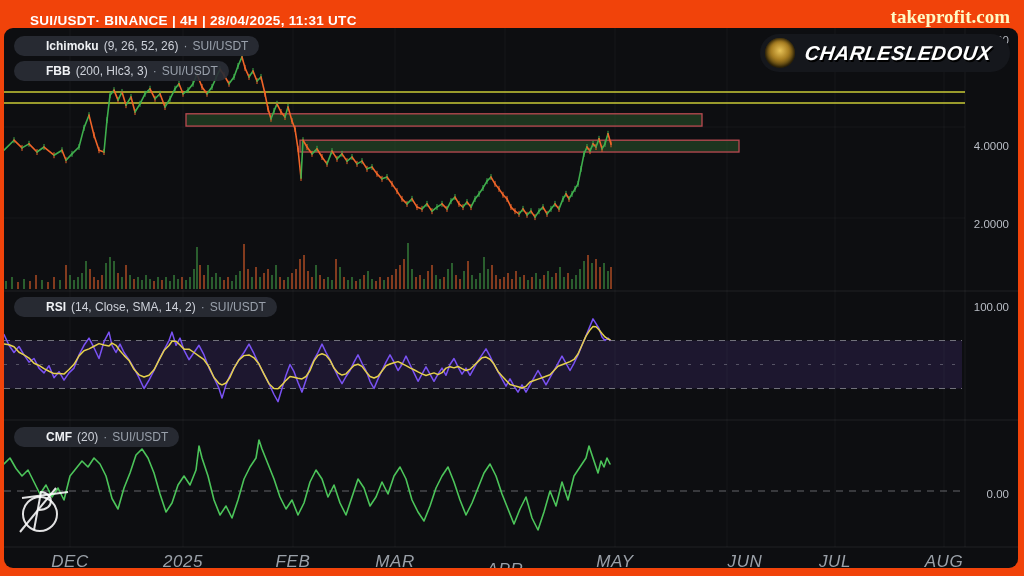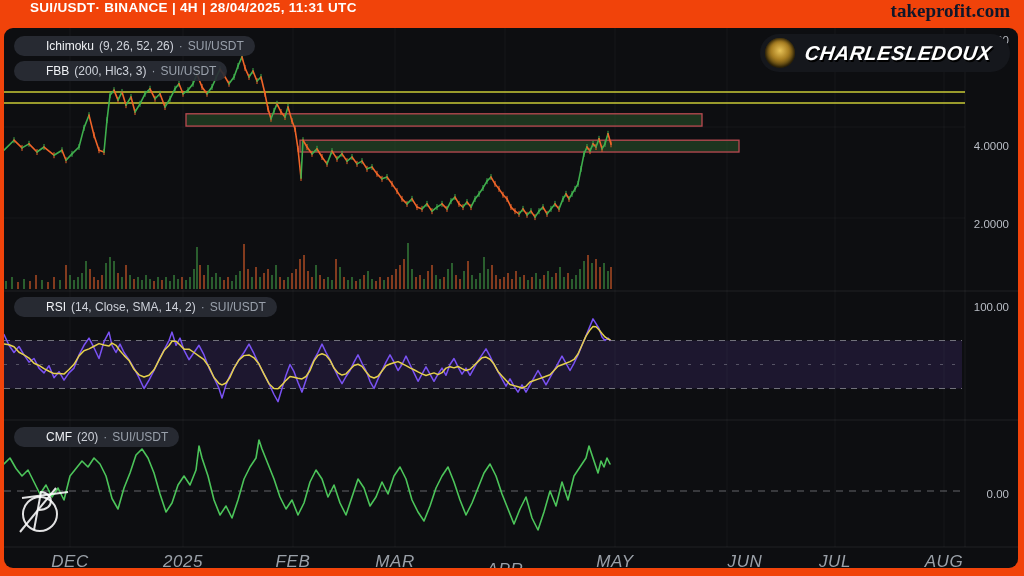--- a/index.html
+++ b/index.html
@@ -1,27 +1,27 @@
 <!DOCTYPE html>
 <html><head>
 <meta charset="utf-8">
 <style>
   html,body{margin:0;padding:0;background:#f1430a;width:1024px;height:576px;overflow:hidden;
             font-family:"Liberation Sans",sans-serif;-webkit-font-smoothing:antialiased;}
   .frame{position:relative;width:1024px;height:576px;background:#f1430a;}
-  .hdr{position:absolute;left:0;top:0;width:1024px;height:28px;display:flex;align-items:flex-start;
+  .hdr{position:absolute;left:0;top:0;width:1024px;height:28px;display:flex;align-items:flex-end;
        justify-content:space-between;padding:0 14px 0 30px;box-sizing:border-box;}
   .hdr-title{color:#fff;font-size:13.5px;font-weight:700;letter-spacing:.3px;}
-  .brand{color:#0f172a;font-family:"Liberation Serif",serif;font-weight:700;font-size:19px;}
+  .brand{color:#fef9c3;font-family:"Liberation Serif",serif;font-weight:700;font-size:19px;}
   .chart{position:absolute;left:4px;top:28px;width:1014px;height:540px;background:#0d0e11;
          border-radius:9px;overflow:hidden;}
   svg.canvas{position:absolute;left:0;top:0;}
   .pill{position:absolute;display:flex;gap:5px;align-items:center;background:rgba(41,45,53,.92);
         border-radius:12px;padding:3px 11px;font-size:12px;color:#ced2da;white-space:nowrap;z-index:5;}
-  .pill b{color:#f0f2f5;font-weight:400;padding-left:21px;}
+  .pill b{color:#f0f2f5;font-weight:700;padding-left:21px;}
   .pill .sym,.pill .dot{color:#99a0ab;}
   .axlabel{position:absolute;right:9px;width:60px;text-align:right;color:#b9bdc5;font-size:11.5px;z-index:4;}
   .tlabel{position:absolute;top:524px;transform:translateX(-50%);color:#9aa0a8;font-size:17px;
           letter-spacing:.6px;z-index:4;font-style:italic;}
   .badge{position:absolute;top:6px;right:8px;height:38px;display:flex;align-items:center;gap:10px;
          background:#15171c;border-radius:19px;padding:0 18px 0 5px;z-index:6;}
   .avatar{width:30px;height:30px;border-radius:50%;
           background:radial-gradient(circle at 50% 42%,#e7c257 0%,#a97f22 38%,#54400f 68%,#171204 100%);
           box-shadow:inset 0 0 4px #000;}
   .badge-text{color:#fff;font-weight:900;font-style:italic;font-size:20px;letter-spacing:.5px;

